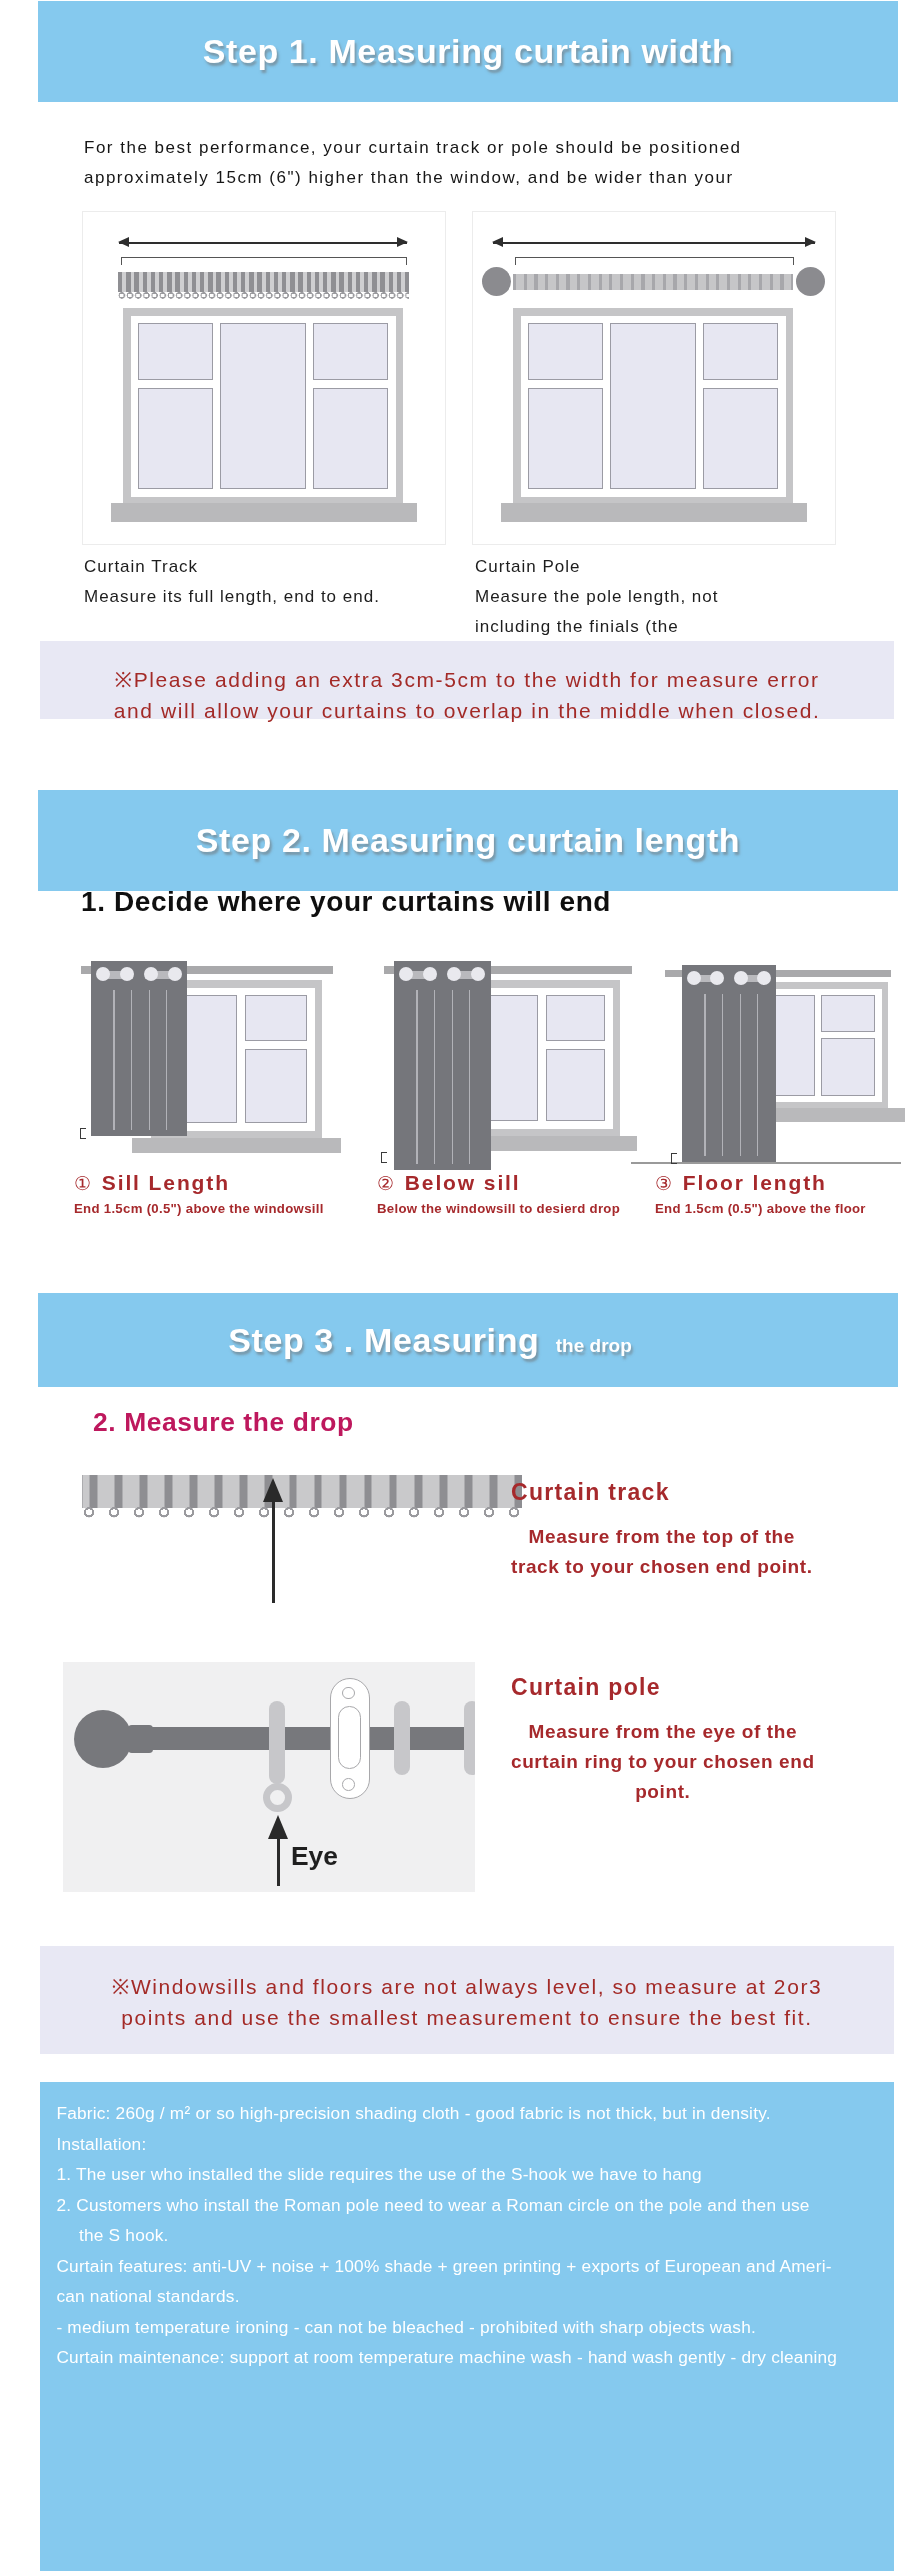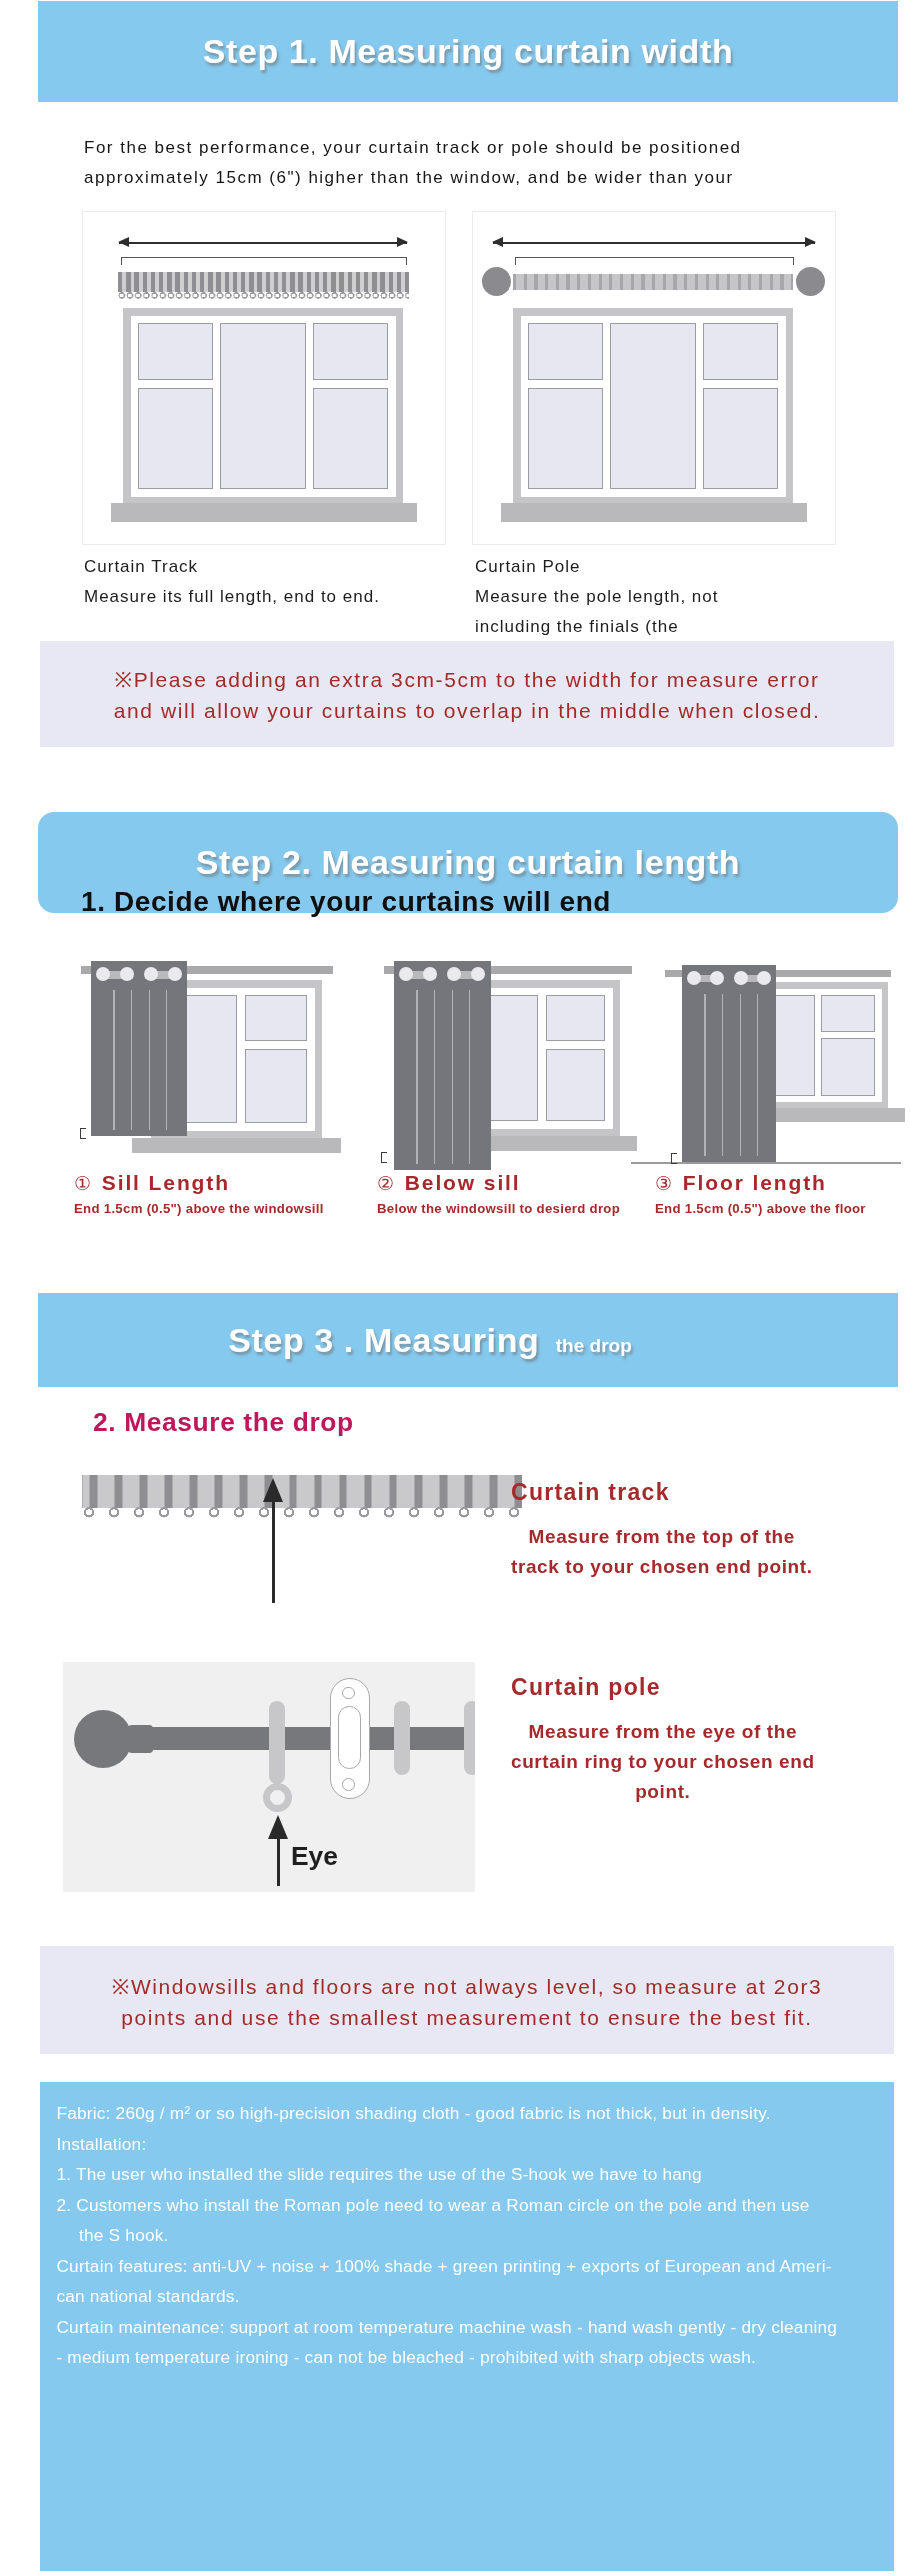--- a/index.html
+++ b/index.html
@@ -4,21 +4,21 @@
 <style>
   html,body{margin:0;padding:0;background:#fff;}
   #page{position:relative;width:910px;height:2576px;background:#ffffff;overflow:hidden;
         font-family:"Liberation Sans",sans-serif;}
 
   
   .banner{position:absolute;left:38px;width:860px;height:101px;background:#85C9EE;
           display:flex;align-items:center;justify-content:center;color:#fff;font-weight:bold;}
   .banner .btxt{font-size:34px;letter-spacing:0.6px;text-shadow:1.9px 2.5px 2.5px rgba(110,110,110,.55);}
   #banner1{top:1.3px;}
-  #banner2{top:812px;border-radius:16px;}
+  #banner2{top:790px;}
   #banner3{top:1293px;height:94px;}
   #banner3 .bgroup{display:flex;align-items:baseline;gap:16.4px;transform:translateX(-38px);}
   #banner3 .bsub{font-size:19px;letter-spacing:0px;text-shadow:1.9px 2.5px 2.5px rgba(110,110,110,.55);text-align:right;}
 
   
   #intro{position:absolute;left:84px;top:133px;font-size:17px;letter-spacing:1.5px;
          line-height:30px;color:#161616;}
 
   
   .diagram-card{position:absolute;top:211px;width:362px;height:332px;background:#fff;border:0.6px solid #ececec;}
@@ -50,21 +50,21 @@
   .pane.tall{flex:1;}
   .pane.mid{flex:1.12;}
   .sill{position:absolute;background:#b9b9bb;}
 
   
   .cap{position:absolute;top:552px;font-size:17px;letter-spacing:1px;color:#1d1d1d;line-height:30px;}
 
   
   .note{position:absolute;left:40px;width:854px;background:#E8E8F4;color:#A32A27;text-align:center;
         font-size:21px;letter-spacing:1.6px;line-height:31px;}
-  #note1{top:641px;height:106px;padding-top:22.6px;box-sizing:border-box;}
+  #note1{top:641px;height:78px;padding-top:22.6px;box-sizing:border-box;}
   #note2{top:1946px;height:108px;padding-top:25px;box-sizing:border-box;}
 
   
   #heading2{position:absolute;left:81px;top:886px;font-size:28px;font-weight:bold;color:#0f0f0f;letter-spacing:0.6px;}
   #heading3{position:absolute;left:93px;top:1407px;font-size:26.4px;font-weight:bold;color:#be185d;letter-spacing:0.6px;}
 
   .len-fig{position:absolute;top:961px;height:217px;}
   #figA{left:62px;width:289px;}
   #figB{left:376px;width:264px;}
   #figC{left:647px;width:252px;}
@@ -361,18 +361,18 @@
   </div>
 
   <div id="info">
     <div>Fabric: 260g / m² or so high-precision shading cloth - good fabric is not thick, but in density.</div>
     <div>Installation:</div>
     <div>1. The user who installed the slide requires the use of the S-hook we have to hang</div>
     <div>2. Customers who install the Roman pole need to wear a Roman circle on the pole and then use</div>
     <div class="indent">the S hook.</div>
     <div>Curtain features: anti-UV + noise + 100% shade + green printing + exports of European and Ameri-</div>
     <div>can national standards.</div>
+    <div>- medium temperature ironing - can not be bleached - prohibited with sharp objects wash.</div>
     <div>Curtain maintenance: support at room temperature machine wash - hand wash gently - dry cleaning</div>
-    <div>- medium temperature ironing - can not be bleached - prohibited with sharp objects wash.</div>
   </div>
 
 </div>
 
 
 </body></html>

